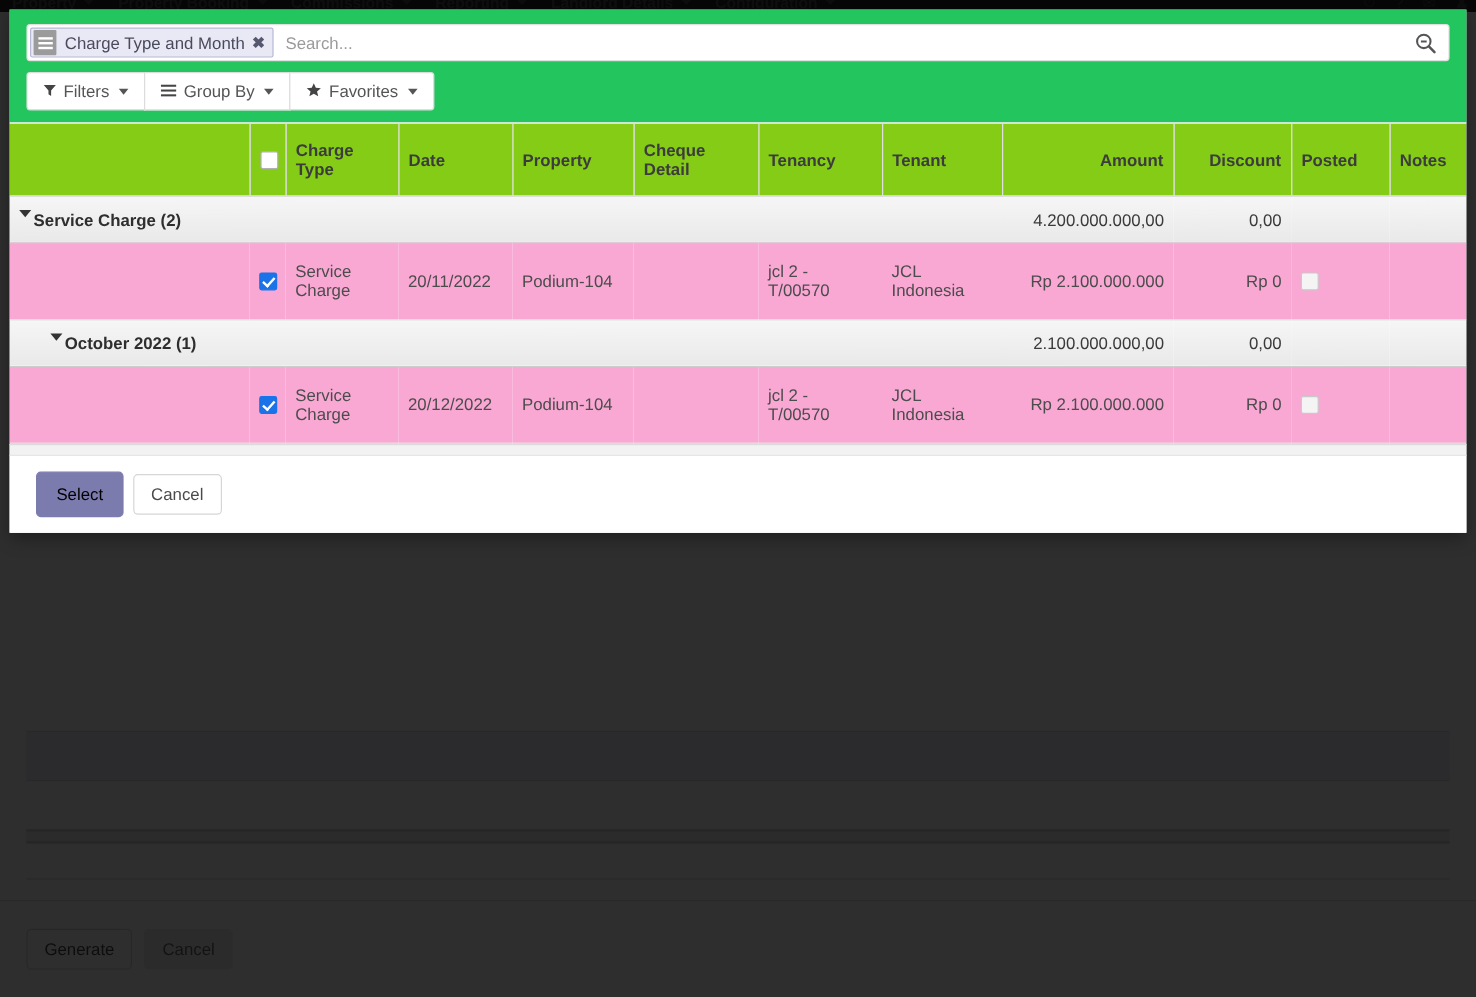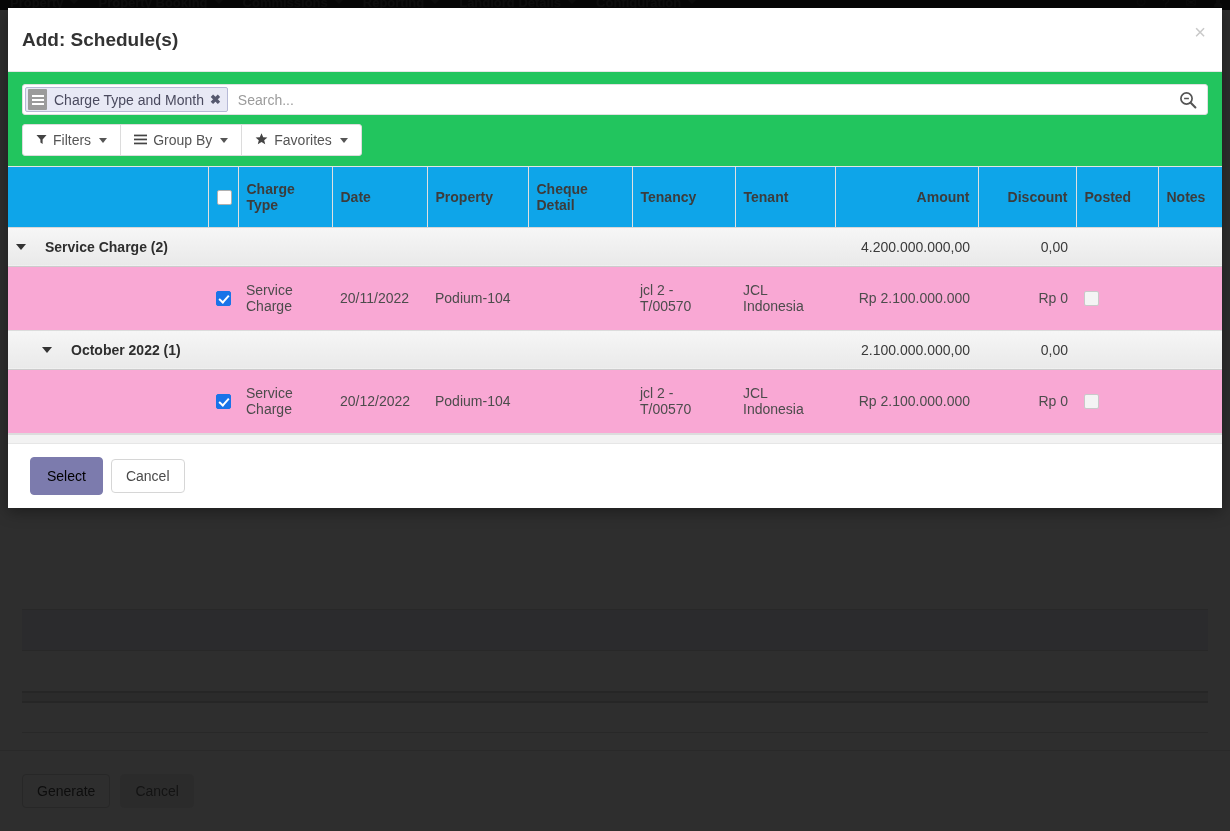--- a/index.html
+++ b/index.html
@@ -248,21 +248,21 @@
     overflow: hidden;
   }
   table.listview {
     width: 100%;
     border-collapse: collapse;
     font-size: 14px;
     color: #4a4a4a;
     table-layout: fixed;
   }
   table.listview thead th {
-    background: #0ea5e9;
+    background: #84cc16;
     border-bottom: 1px solid #d8d8d8;
     border-right: 1px solid #e0e0e0;
     font-size: 14px;
     font-weight: bold;
     color: #3c3c3c;
     padding: 10px 8px;
     text-align: left;
     vertical-align: middle;
     height: 60px;
   }
@@ -274,21 +274,21 @@
     border-bottom: 1px solid #cccccc;
     border-top: 1px solid #e6e6e6;
     font-weight: bold;
     font-size: 14px;
     color: #2e2e2e;
     padding: 10px 8px;
     height: 39px;
   }
   .grp-row td.num { text-align: right; font-weight: normal; color: #3a3a3a; }
 
-  .grp-label { display: flex; align-items: center; gap: 19px; }
+  .grp-label { display: flex; gap: 2px; }
   .grp-label.lvl2 { padding-left: 26px; }
   .tri {
     width: 0; height: 0;
     border-left: 5px solid transparent;
     border-right: 5px solid transparent;
     border-top: 6px solid #333;
   }
 
   .data-row td {
     background: #f9a8d4;
@@ -406,24 +406,20 @@
     <div class="bg-footer">
       <button class="btn btn-plain">Generate</button>
       <button class="btn btn-muted">Cancel</button>
     </div>
   </div>
 
   <div class="dimmer"></div>
 
   <div class="modal">
 
-    <div class="modal-header">
-      <div class="modal-title">Add: Schedule(s)</div>
-      <div class="modal-close">×</div>
-    </div>
 
     <div class="control-panel">
       <div class="searchbar">
         <div class="facet">
           <span class="facet-ico">
             <i></i>
               <i></i>
               <i></i>
           </span>
           <span>Charge Type and Month</span>

